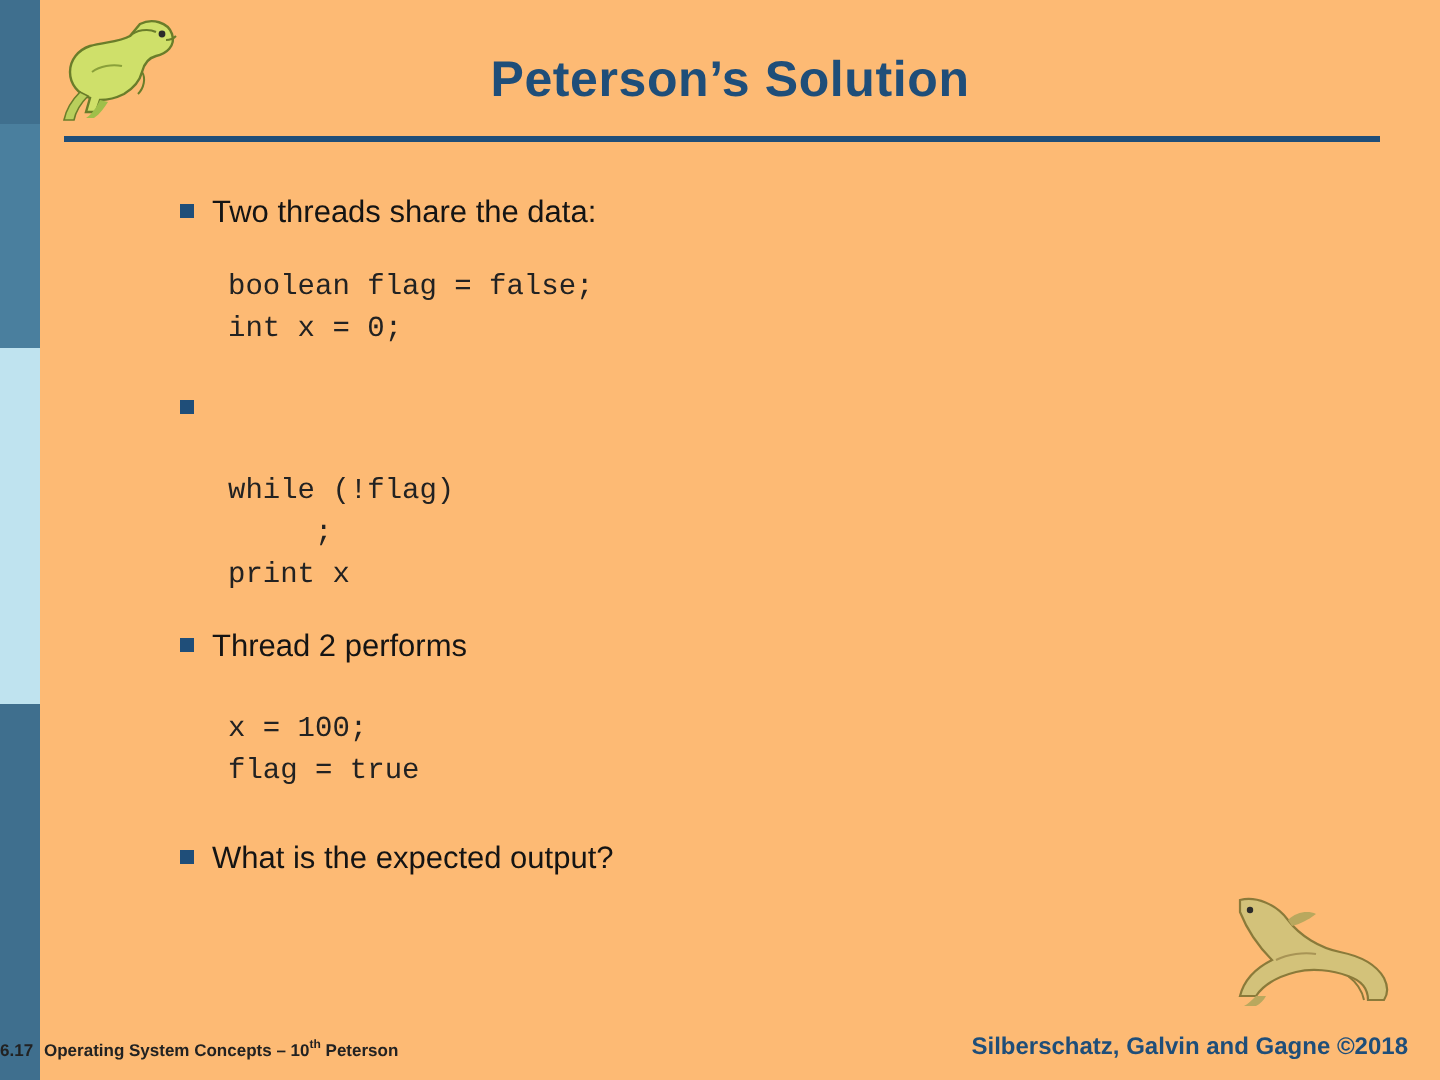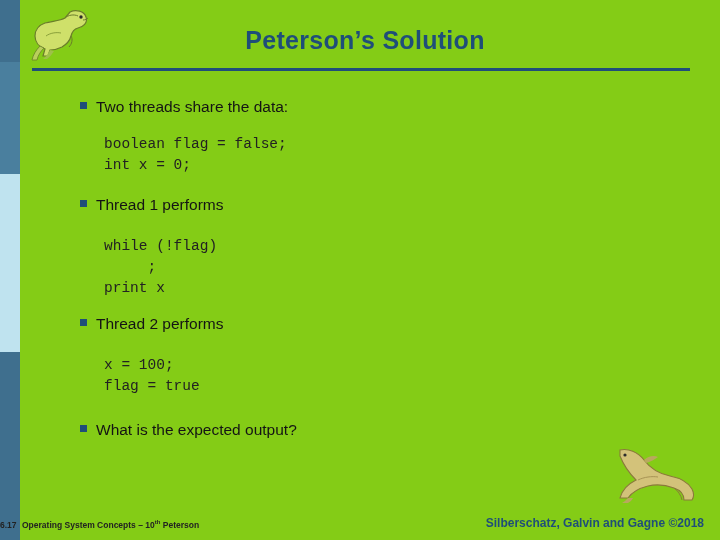--- a/index.html
+++ b/index.html
@@ -10,21 +10,21 @@
     width: 720px;
     height: 540px;
     background: #ffffff;
     font-family: "Liberation Sans", sans-serif;
     overflow: hidden;
   }
   .slide {
     position: relative;
     width: 720px;
     height: 540px;
-    background: #84cc16;
+    background: #fdba74;
     overflow: hidden;
   }
 
   
   .left-bar-dark {
     position: absolute;
     left: 0;
     top: 0;
     width: 20px;
     height: 540px;
@@ -88,21 +88,21 @@
     position: absolute;
     right: 16px;
     bottom: 36px;
     width: 96px;
     height: 58px;
   }
 
   
   .content {
     position: absolute;
-    left: 80px;
+    left: 90px;
     top: 96px;
     width: 600px;
   }
   .bullet-row {
     display: flex;
     align-items: flex-start;
     margin-bottom: 2px;
   }
   .bullet-marker {
     width: 16px;
@@ -199,21 +199,20 @@
       <div class="bullet-text">Two threads share the data:</div>
     </div>
 
     <div class="spacer-sm"></div>
     <div class="code-block">boolean flag = false;
 int x = 0;</div>
     <div class="spacer-md"></div>
 
     <div class="bullet-row">
       <div class="bullet-marker"><span></span></div>
-      <div class="bullet-text">Thread 1 performs</div>
     </div>
 
     <div class="spacer-md"></div>
     <div class="code-block">while (!flag)
      ;
 print x</div>
     <div class="spacer-sm"></div>
 
     <div class="bullet-row">
       <div class="bullet-marker"><span></span></div>

